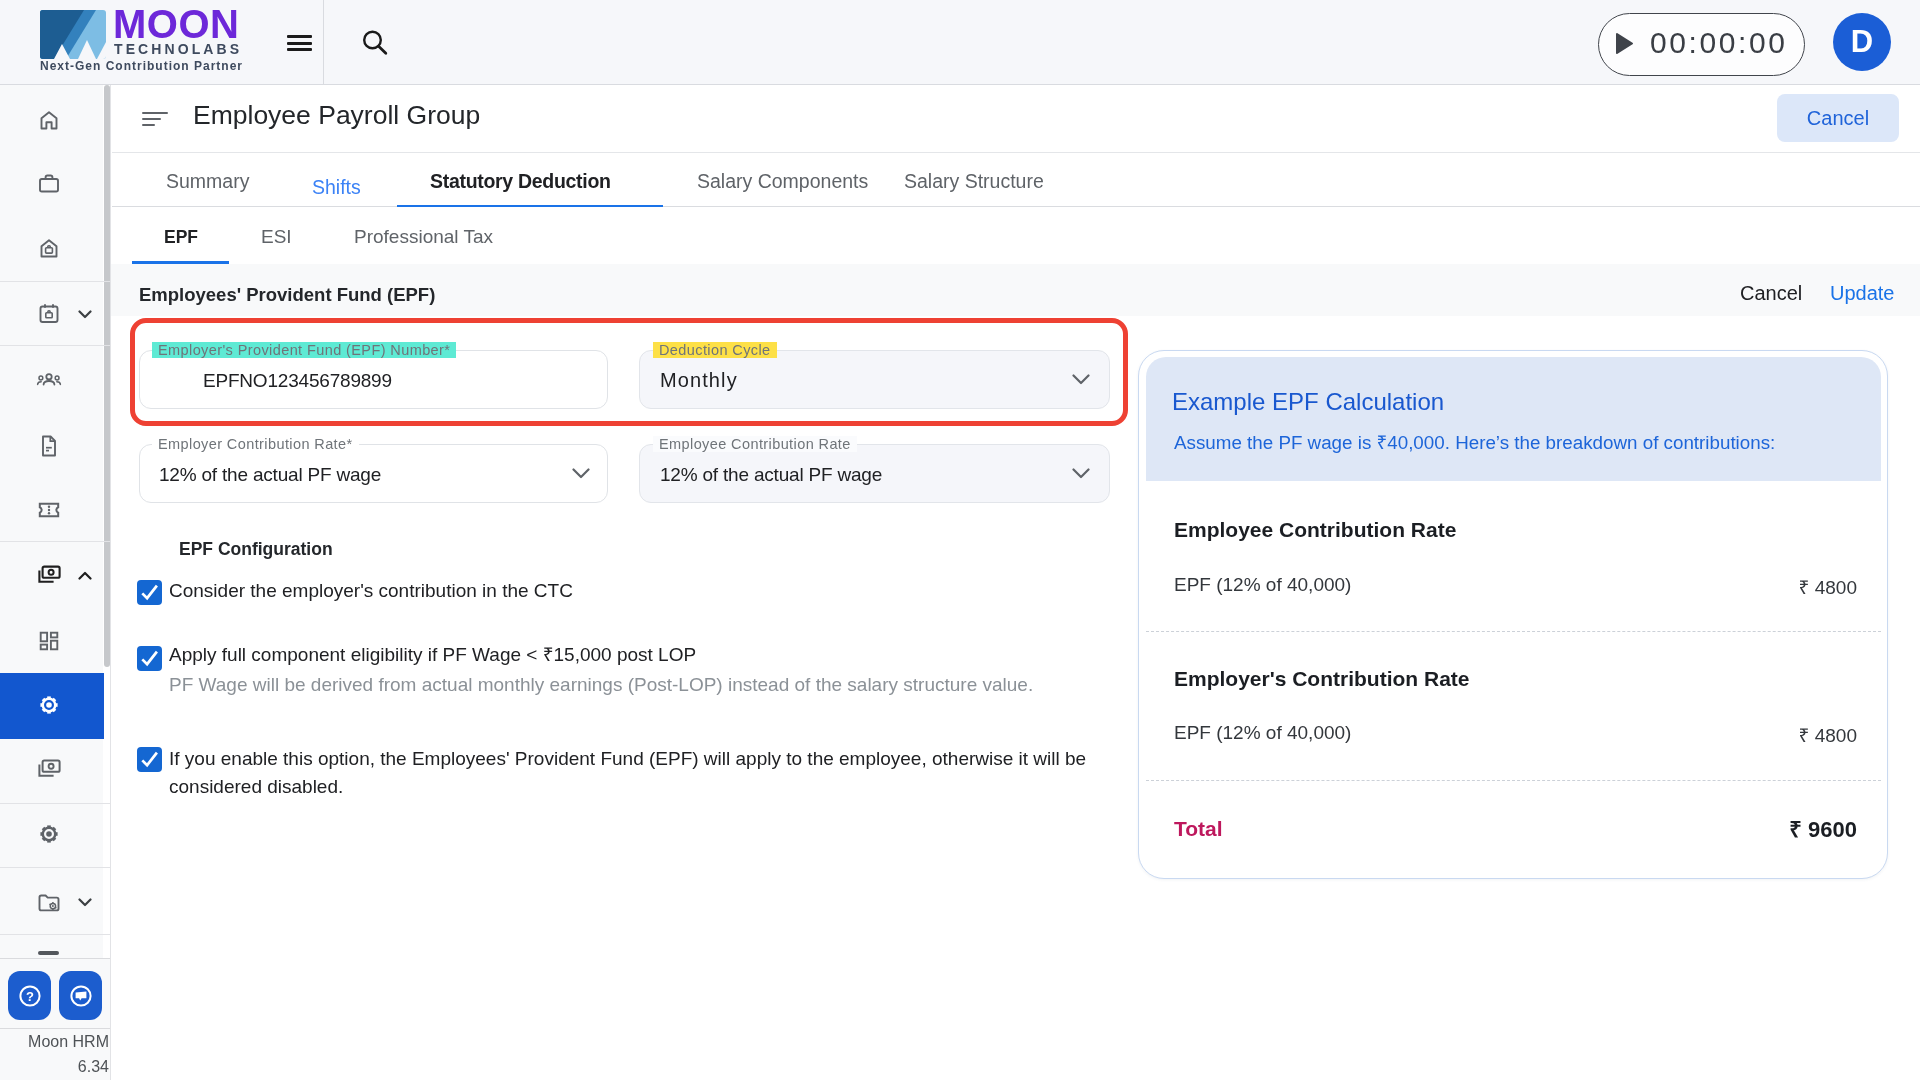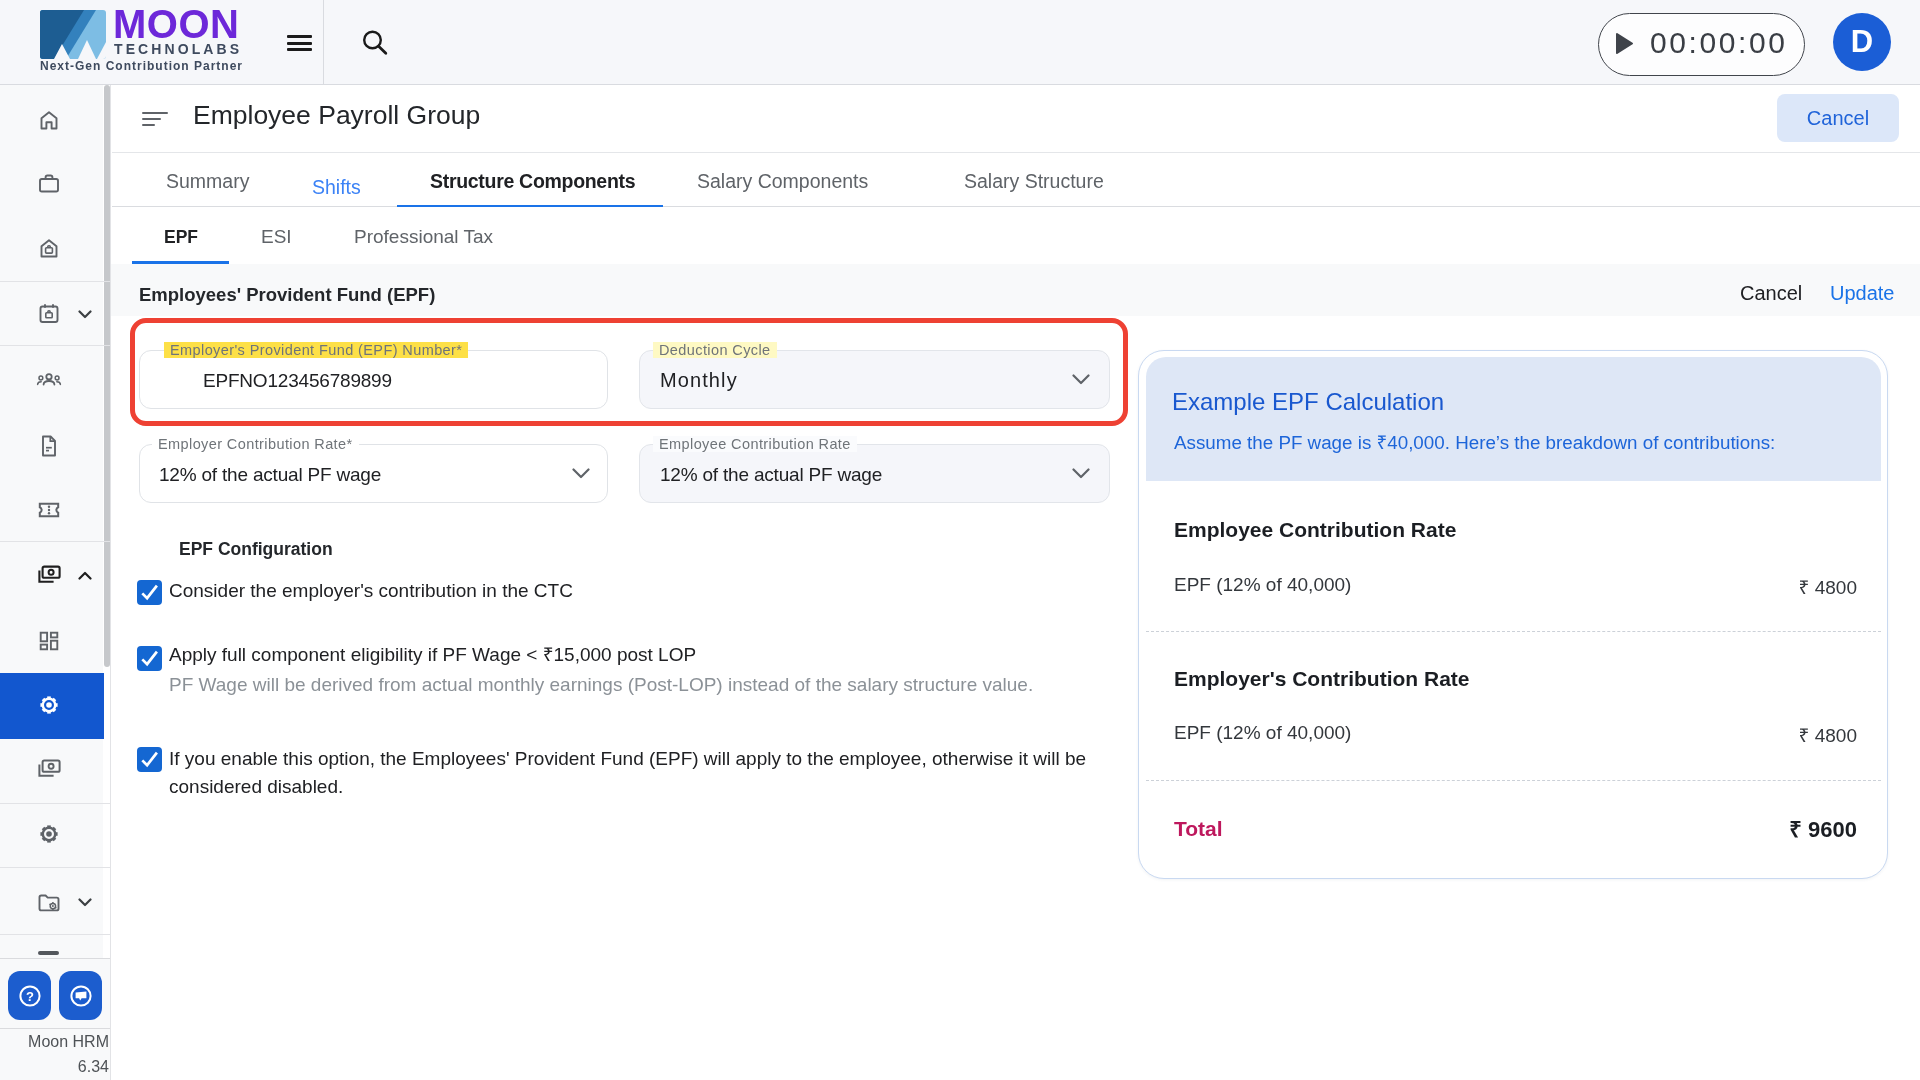--- a/index.html
+++ b/index.html
@@ -196,44 +196,44 @@
 <div class="abs" style="left:112px;top:86px;width:1808px;height:67px;background:#fff;border-bottom:1px solid #e4e6e9;"></div>
 <div class="abs" style="left:142px;top:111.5px;width:25.5px;height:2.6px;background:#5f6368;border-radius:1px;"></div>
 <div class="abs" style="left:142px;top:117.6px;width:19px;height:2.6px;background:#5f6368;border-radius:1px;"></div>
 <div class="abs" style="left:142px;top:123.7px;width:13px;height:2.6px;background:#5f6368;border-radius:1px;"></div>
 <div class="abs" style="left:193px;top:102px;font-size:26.5px;line-height:27px;color:#23262a;">Employee Payroll Group</div>
 <div class="abs flexc" style="left:1777px;top:94px;width:122px;height:48px;background:#dce7f9;border-radius:8px;justify-content:center;font-size:20px;color:#1f63d9;">Cancel</div>
 
 <div class="abs" style="left:112px;top:153px;width:1808px;height:54px;background:#fff;border-bottom:1px solid #dadce0;"></div>
 <div class="abs" style="left:166px;top:170px;font-size:19.5px;color:#5f6368;">Summary</div>
 <div class="abs" style="left:312px;top:176px;font-size:19.5px;color:#3b82f6;">Shifts</div>
-<div class="abs" style="left:430px;top:170px;font-size:19.5px;font-weight:700;letter-spacing:-0.3px;color:#202124;">Structure Components</div>
+<div class="abs" style="left:430px;top:170px;font-size:19.5px;font-weight:700;letter-spacing:-0.3px;color:#202124;">Statutory Deduction</div>
 <div class="abs" style="left:697px;top:170px;font-size:19.5px;color:#5f6368;">Salary Components</div>
-<div class="abs" style="left:964px;top:170px;font-size:19.5px;color:#5f6368;">Salary Structure</div>
+<div class="abs" style="left:904px;top:170px;font-size:19.5px;color:#5f6368;">Salary Structure</div>
 <div class="abs" style="left:397px;top:205px;width:266px;height:3px;background:#1a73e8;"></div>
 
 <div class="abs" style="left:112px;top:207px;width:1808px;height:57px;background:#fff;"></div>
 <div class="abs" style="left:164px;top:227px;font-size:17.5px;font-weight:700;color:#202124;text-align:right;">EPF</div>
 <div class="abs" style="left:261px;top:226px;font-size:19px;color:#5f6368;">ESI</div>
 <div class="abs" style="left:354px;top:226px;font-size:19px;color:#5f6368;">Professional Tax</div>
 <div class="abs" style="left:131.5px;top:261px;width:97px;height:3px;background:#1a73e8;"></div>
 
 <div class="abs" style="left:111px;top:264px;width:1809px;height:52px;background:#f8f9fa;"></div>
 <div class="abs" style="left:139px;top:284px;font-size:18.5px;font-weight:700;color:#24272b;">Employees' Provident Fund (EPF)</div>
 <div class="abs" style="left:1740px;top:282px;font-size:20px;color:#202124;">Cancel</div>
 <div class="abs" style="left:1830px;top:282px;font-size:20px;color:#1a73e8;">Update</div>
 
 <div id="fields">
 
   <div class="abs" style="left:139px;top:350px;width:469px;height:59px;background:#fff;border:1px solid #e0e3e7;border-radius:12px;"></div>
-  <div class="abs" style="left:152px;top:342px;background:#fde047;padding:0 6px;font-size:14.5px;line-height:16px;letter-spacing:0.4px;color:#6f7479;margin-left:12px;">Employer's Provident Fund (EPF) Number*</div>
+  <div class="abs" style="left:152px;top:342px;background:#5eead4;padding:0 6px;font-size:14.5px;line-height:16px;letter-spacing:0.4px;color:#6f7479;">Employer's Provident Fund (EPF) Number*</div>
   <div class="abs" style="left:159px;top:370px;font-size:19px;line-height:22px;letter-spacing:-0.2px;color:#202124;margin-left:44px;">EPFNO123456789899</div>
 
   <div class="abs" style="left:639px;top:350px;width:471px;height:59px;background:#f5f6fa;border:1px solid #e2e5ea;border-radius:12px;"></div>
-  <div class="abs" style="left:653px;top:342px;background:#fef9c3;padding:0 6px;font-size:14.5px;line-height:16px;letter-spacing:0.4px;color:#6f7479;">Deduction Cycle</div>
+  <div class="abs" style="left:653px;top:342px;background:#fde047;padding:0 6px;font-size:14.5px;line-height:16px;letter-spacing:0.4px;color:#6f7479;">Deduction Cycle</div>
   <div class="abs" style="left:660px;top:369px;font-size:20px;line-height:23px;letter-spacing:1.1px;color:#202124;">Monthly</div>
   <svg class="abs" style="left:1072px;top:374px;" width="18" height="11" viewBox="0 0 18 11">
         <path d="M1.5,1.5 L9,9 L16.5,1.5" fill="none" stroke="#5f6368" stroke-width="2.2" stroke-linecap="round" stroke-linejoin="round"></path>
       </svg>
 
   <div class="abs" style="left:139px;top:444px;width:469px;height:59px;background:#fff;border:1px solid #e0e3e7;border-radius:12px;"></div>
   <div class="abs" style="left:152px;top:436px;background:#fff;padding:0 6px;font-size:14.5px;line-height:16px;letter-spacing:0.4px;color:#6f7479;">Employer Contribution Rate*</div>
   <div class="abs" style="left:159px;top:464px;font-size:19px;line-height:22px;letter-spacing:-0.2px;color:#202124;">12% of the actual PF wage</div>
   <svg class="abs" style="left:572px;top:468px;" width="18" height="11" viewBox="0 0 18 11">
         <path d="M1.5,1.5 L9,9 L16.5,1.5" fill="none" stroke="#5f6368" stroke-width="2.2" stroke-linecap="round" stroke-linejoin="round"></path>

